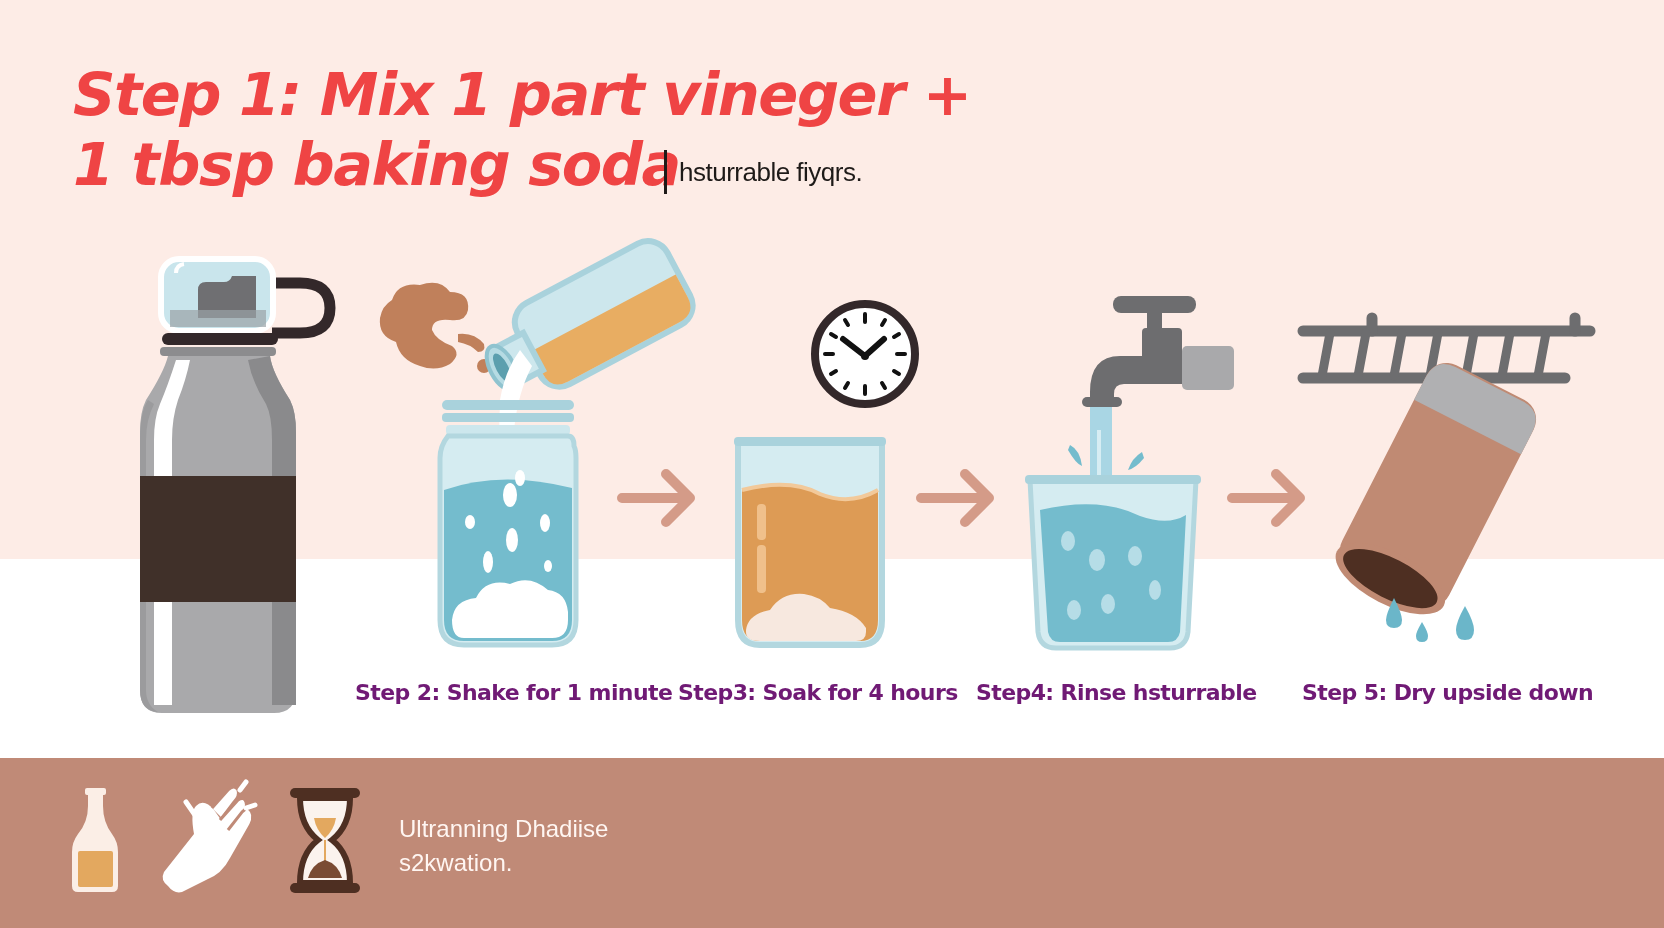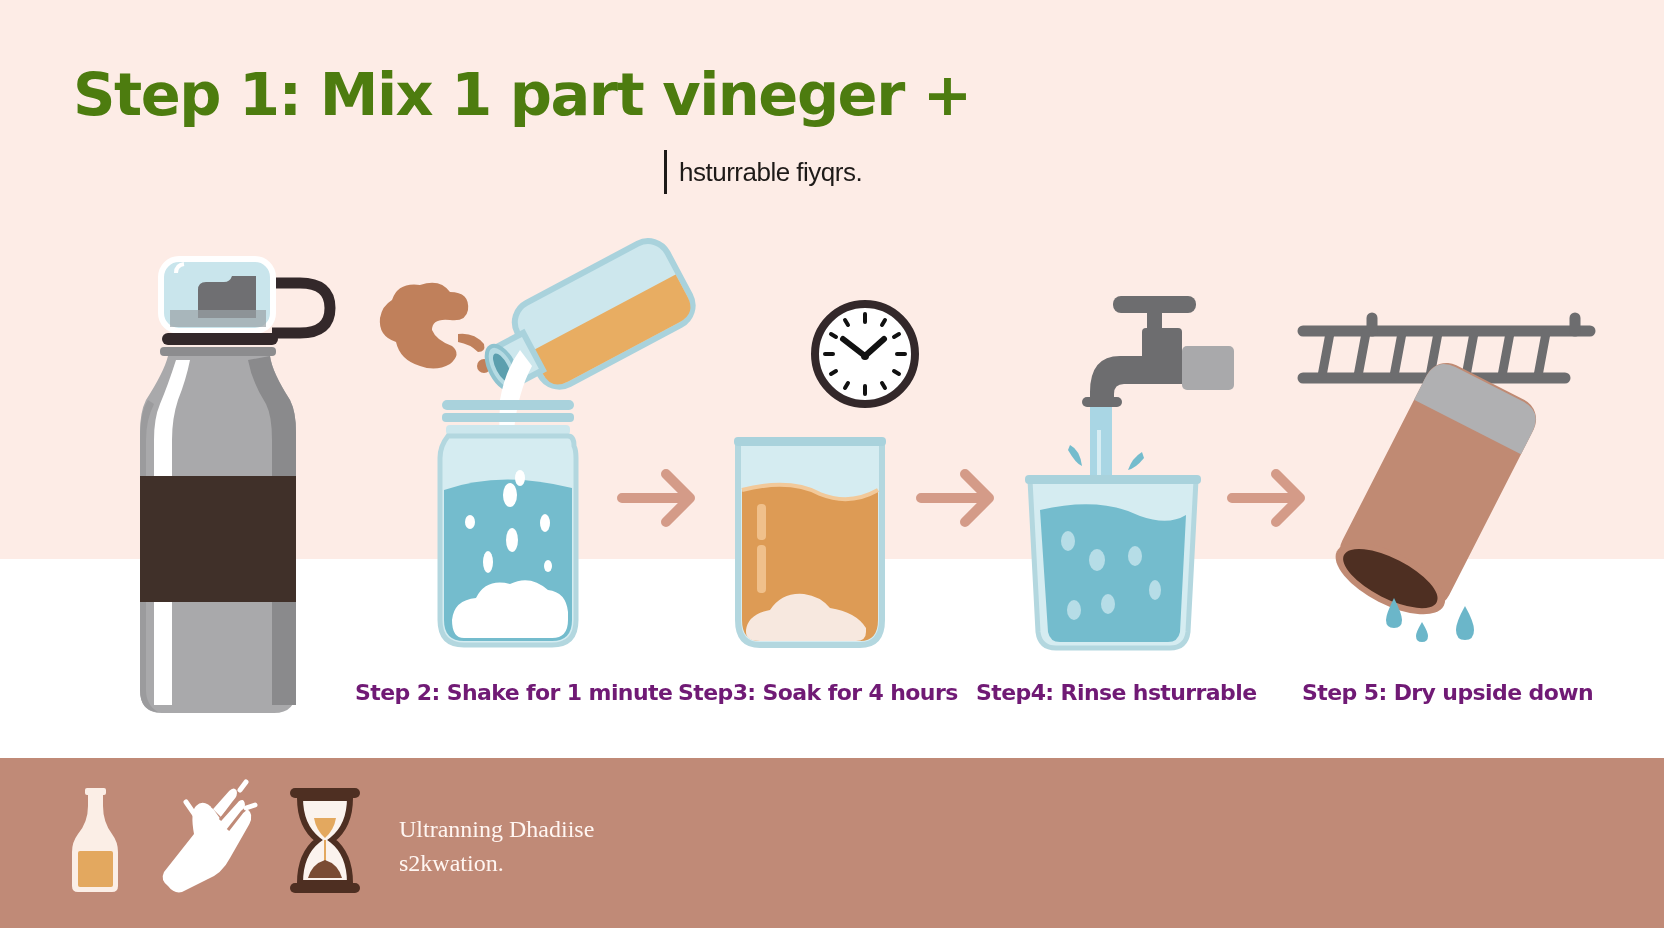--- a/index.html
+++ b/index.html
@@ -1,37 +1,38 @@
 <!DOCTYPE html>
 <html><head>
 <meta charset="utf-8">
 <style>
   html,body{margin:0;padding:0;}
   body{width:1664px;height:928px;overflow:hidden;position:relative;background:#ffffff;font-family:"Liberation Sans","DejaVu Sans",sans-serif;}
   .bg-top{position:absolute;left:0;top:0;width:1664px;height:559px;background:#fdece6;}
   .bg-mid{position:absolute;left:0;top:559px;width:1664px;height:199px;background:#ffffff;}
   .bg-band{position:absolute;left:0;top:758px;width:1664px;height:170px;background:#c08a77;}
-  .title{position:absolute;left:73px;top:60px;margin:0;font-size:59px;line-height:70px;font-weight:700;color:#4d7c0f;letter-spacing:-1.5px;font-family:"DejaVu Sans","Liberation Sans",sans-serif;}
+  .title{position:absolute;left:73px;top:60px;margin:0;font-size:59px;line-height:70px;font-weight:700;color:#ef4444;letter-spacing:-1.5px;font-family:"DejaVu Sans","Liberation Sans",sans-serif;font-style:italic;}
   .title span{display:block;white-space:nowrap;}
   .subtitle{position:absolute;left:664px;top:150px;height:44px;display:flex;align-items:center;font-size:26px;color:#1e1a18;letter-spacing:-0.5px;white-space:nowrap;}
   .subtitle .bar{display:inline-block;width:3px;height:44px;background:#1e1a18;margin-right:12px;}
   .svg-layer{position:absolute;left:0;top:0;}
   .step-label{position:absolute;top:680px;font-size:22px;font-weight:700;color:#701a75;letter-spacing:-0.6px;white-space:nowrap;font-family:"DejaVu Sans","Liberation Sans",sans-serif;}
-  .band-text{position:absolute;left:399px;top:812px;font-size:24px;line-height:34px;color:#fff6f2;white-space:nowrap;font-family:Liberation Serif, serif;}
+  .band-text{position:absolute;left:399px;top:812px;font-size:24px;line-height:34px;color:#fff6f2;white-space:nowrap;}
   .band-text span{display:block;}
 </style>
 </head>
 <body>
 
 <div class="bg-top"></div>
 <div class="bg-mid"></div>
 <div class="bg-band"></div>
 
 <h1 class="title">
   <span>Step 1: Mix 1 part vineger +</span>
+  <span>1 tbsp baking soda</span>
 </h1>
 <div class="subtitle">
   <span class="bar"></span>
   <span>hsturrable fiyqrs.</span>
 </div>
 
 <svg class="svg-layer" width="1664" height="928" viewBox="0 0 1664 928" xmlns="http://www.w3.org/2000/svg">
 
   <g>
 

